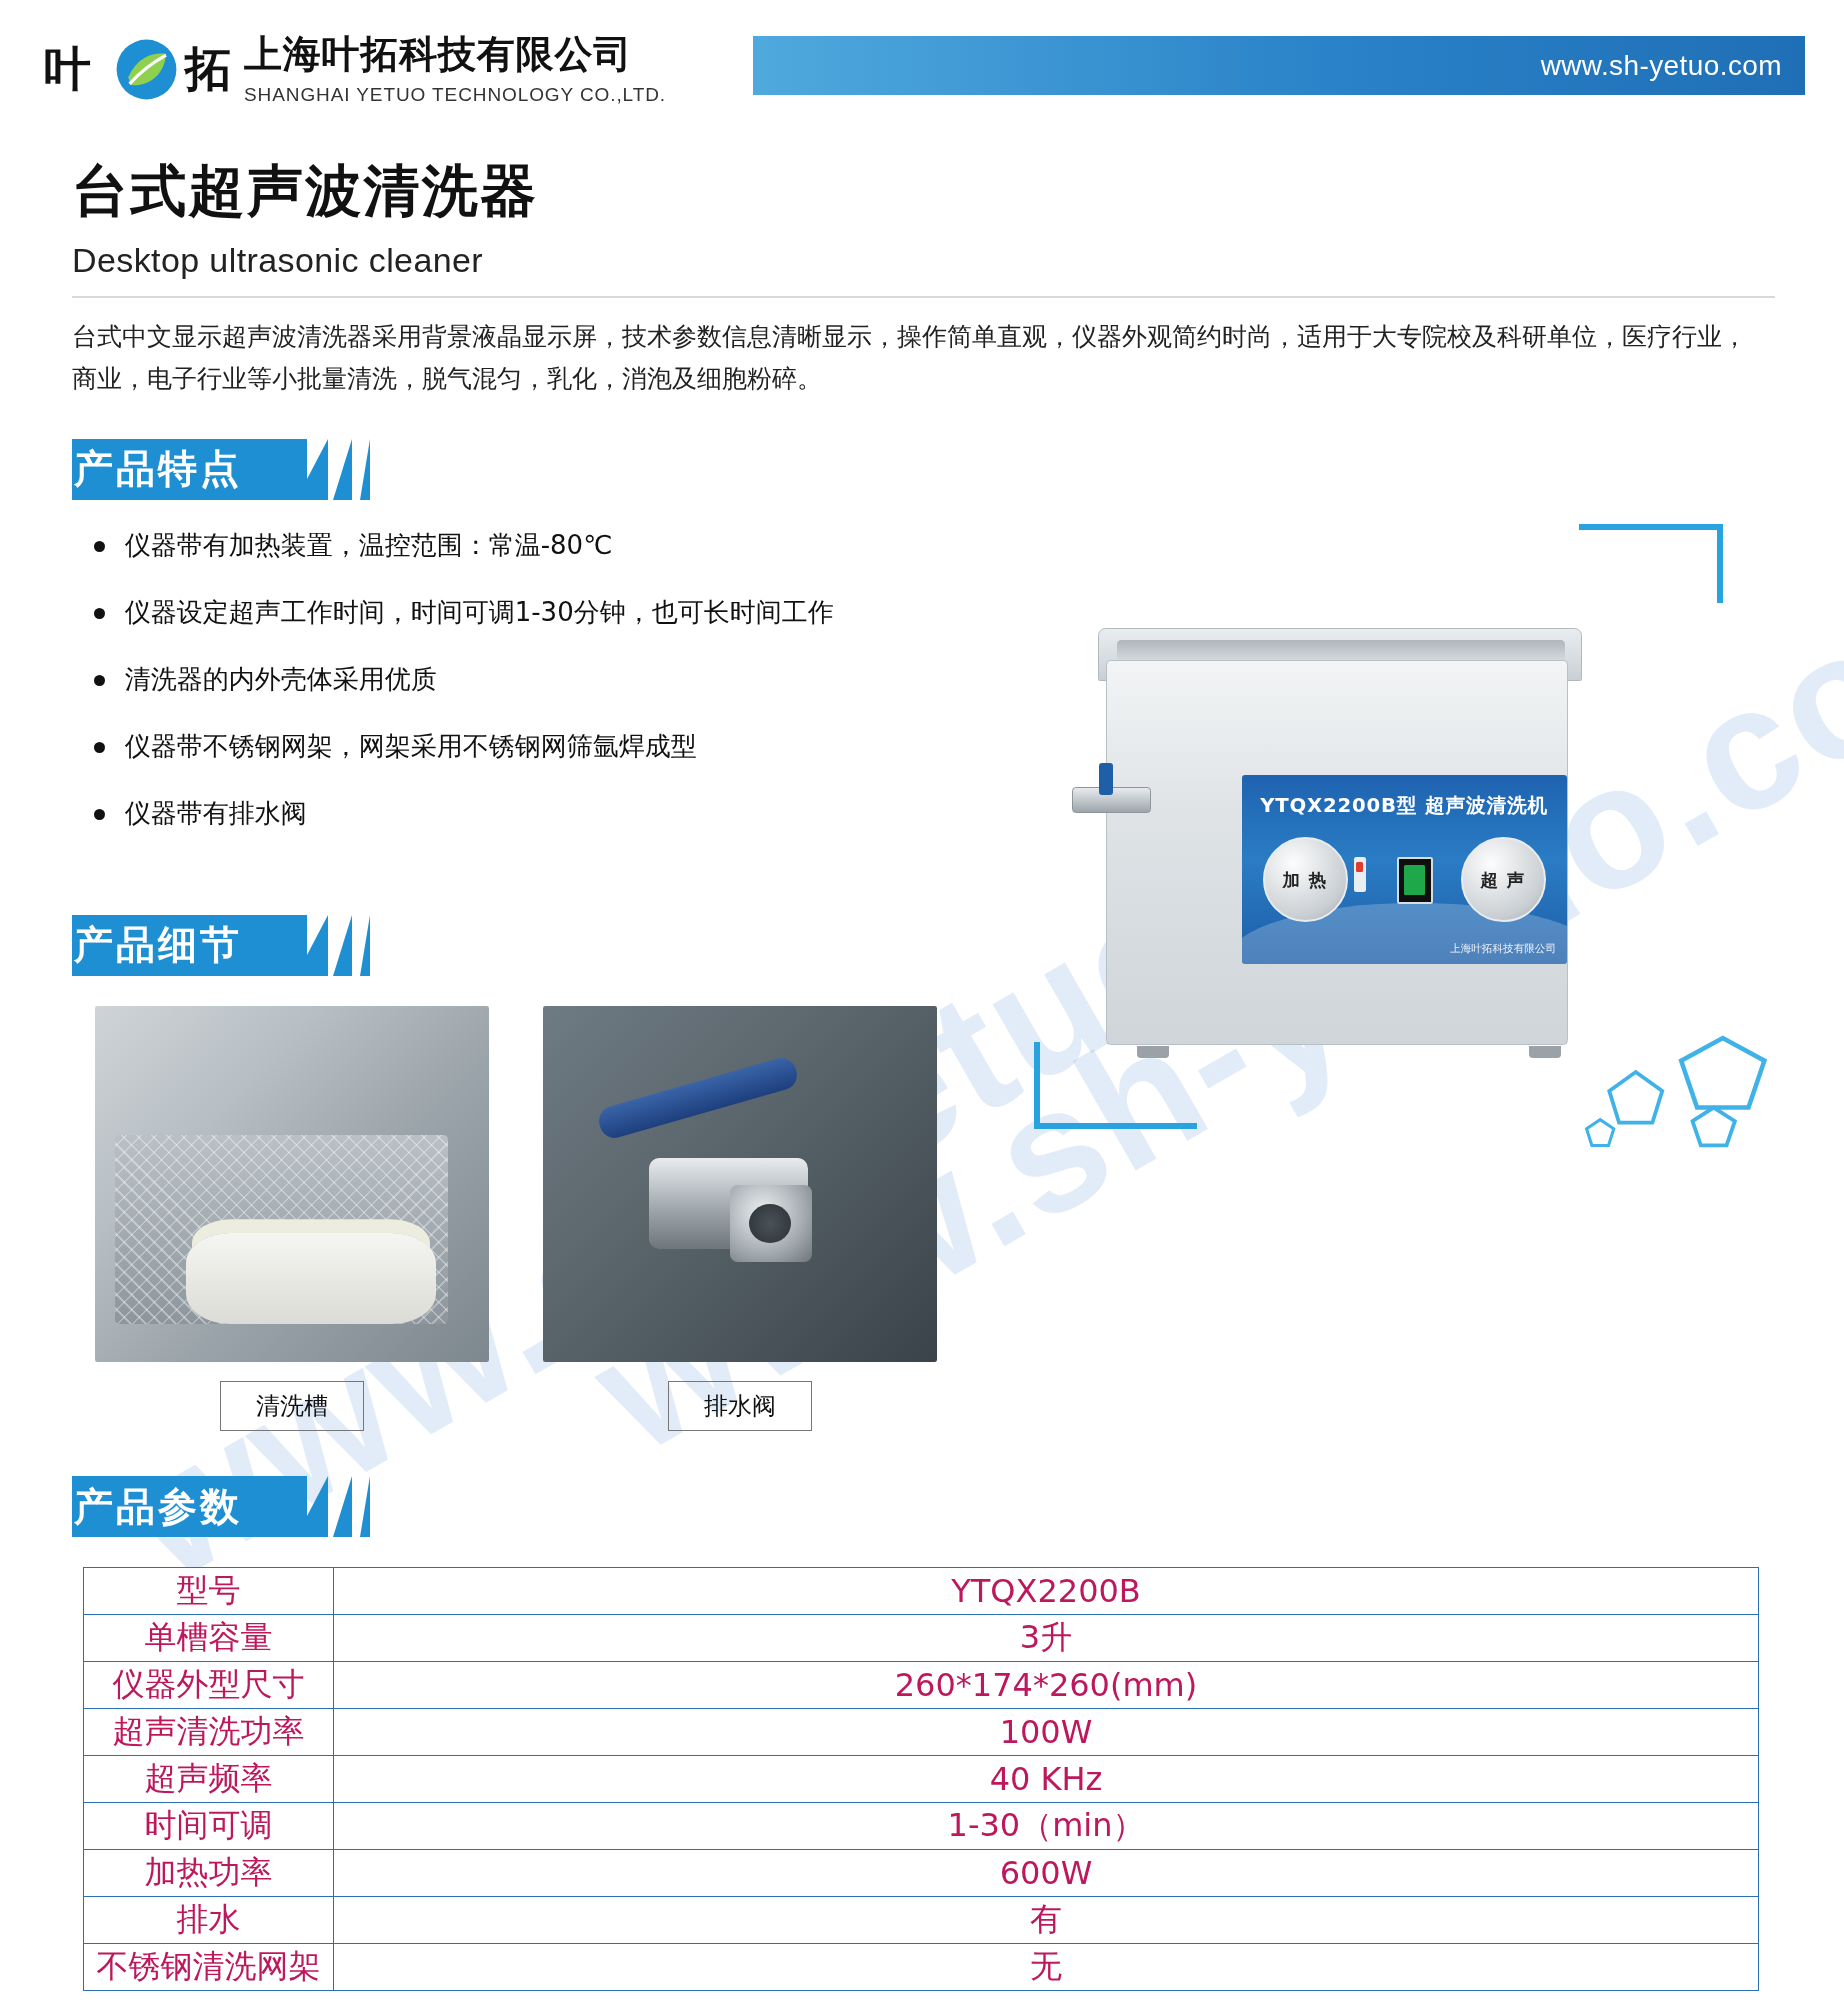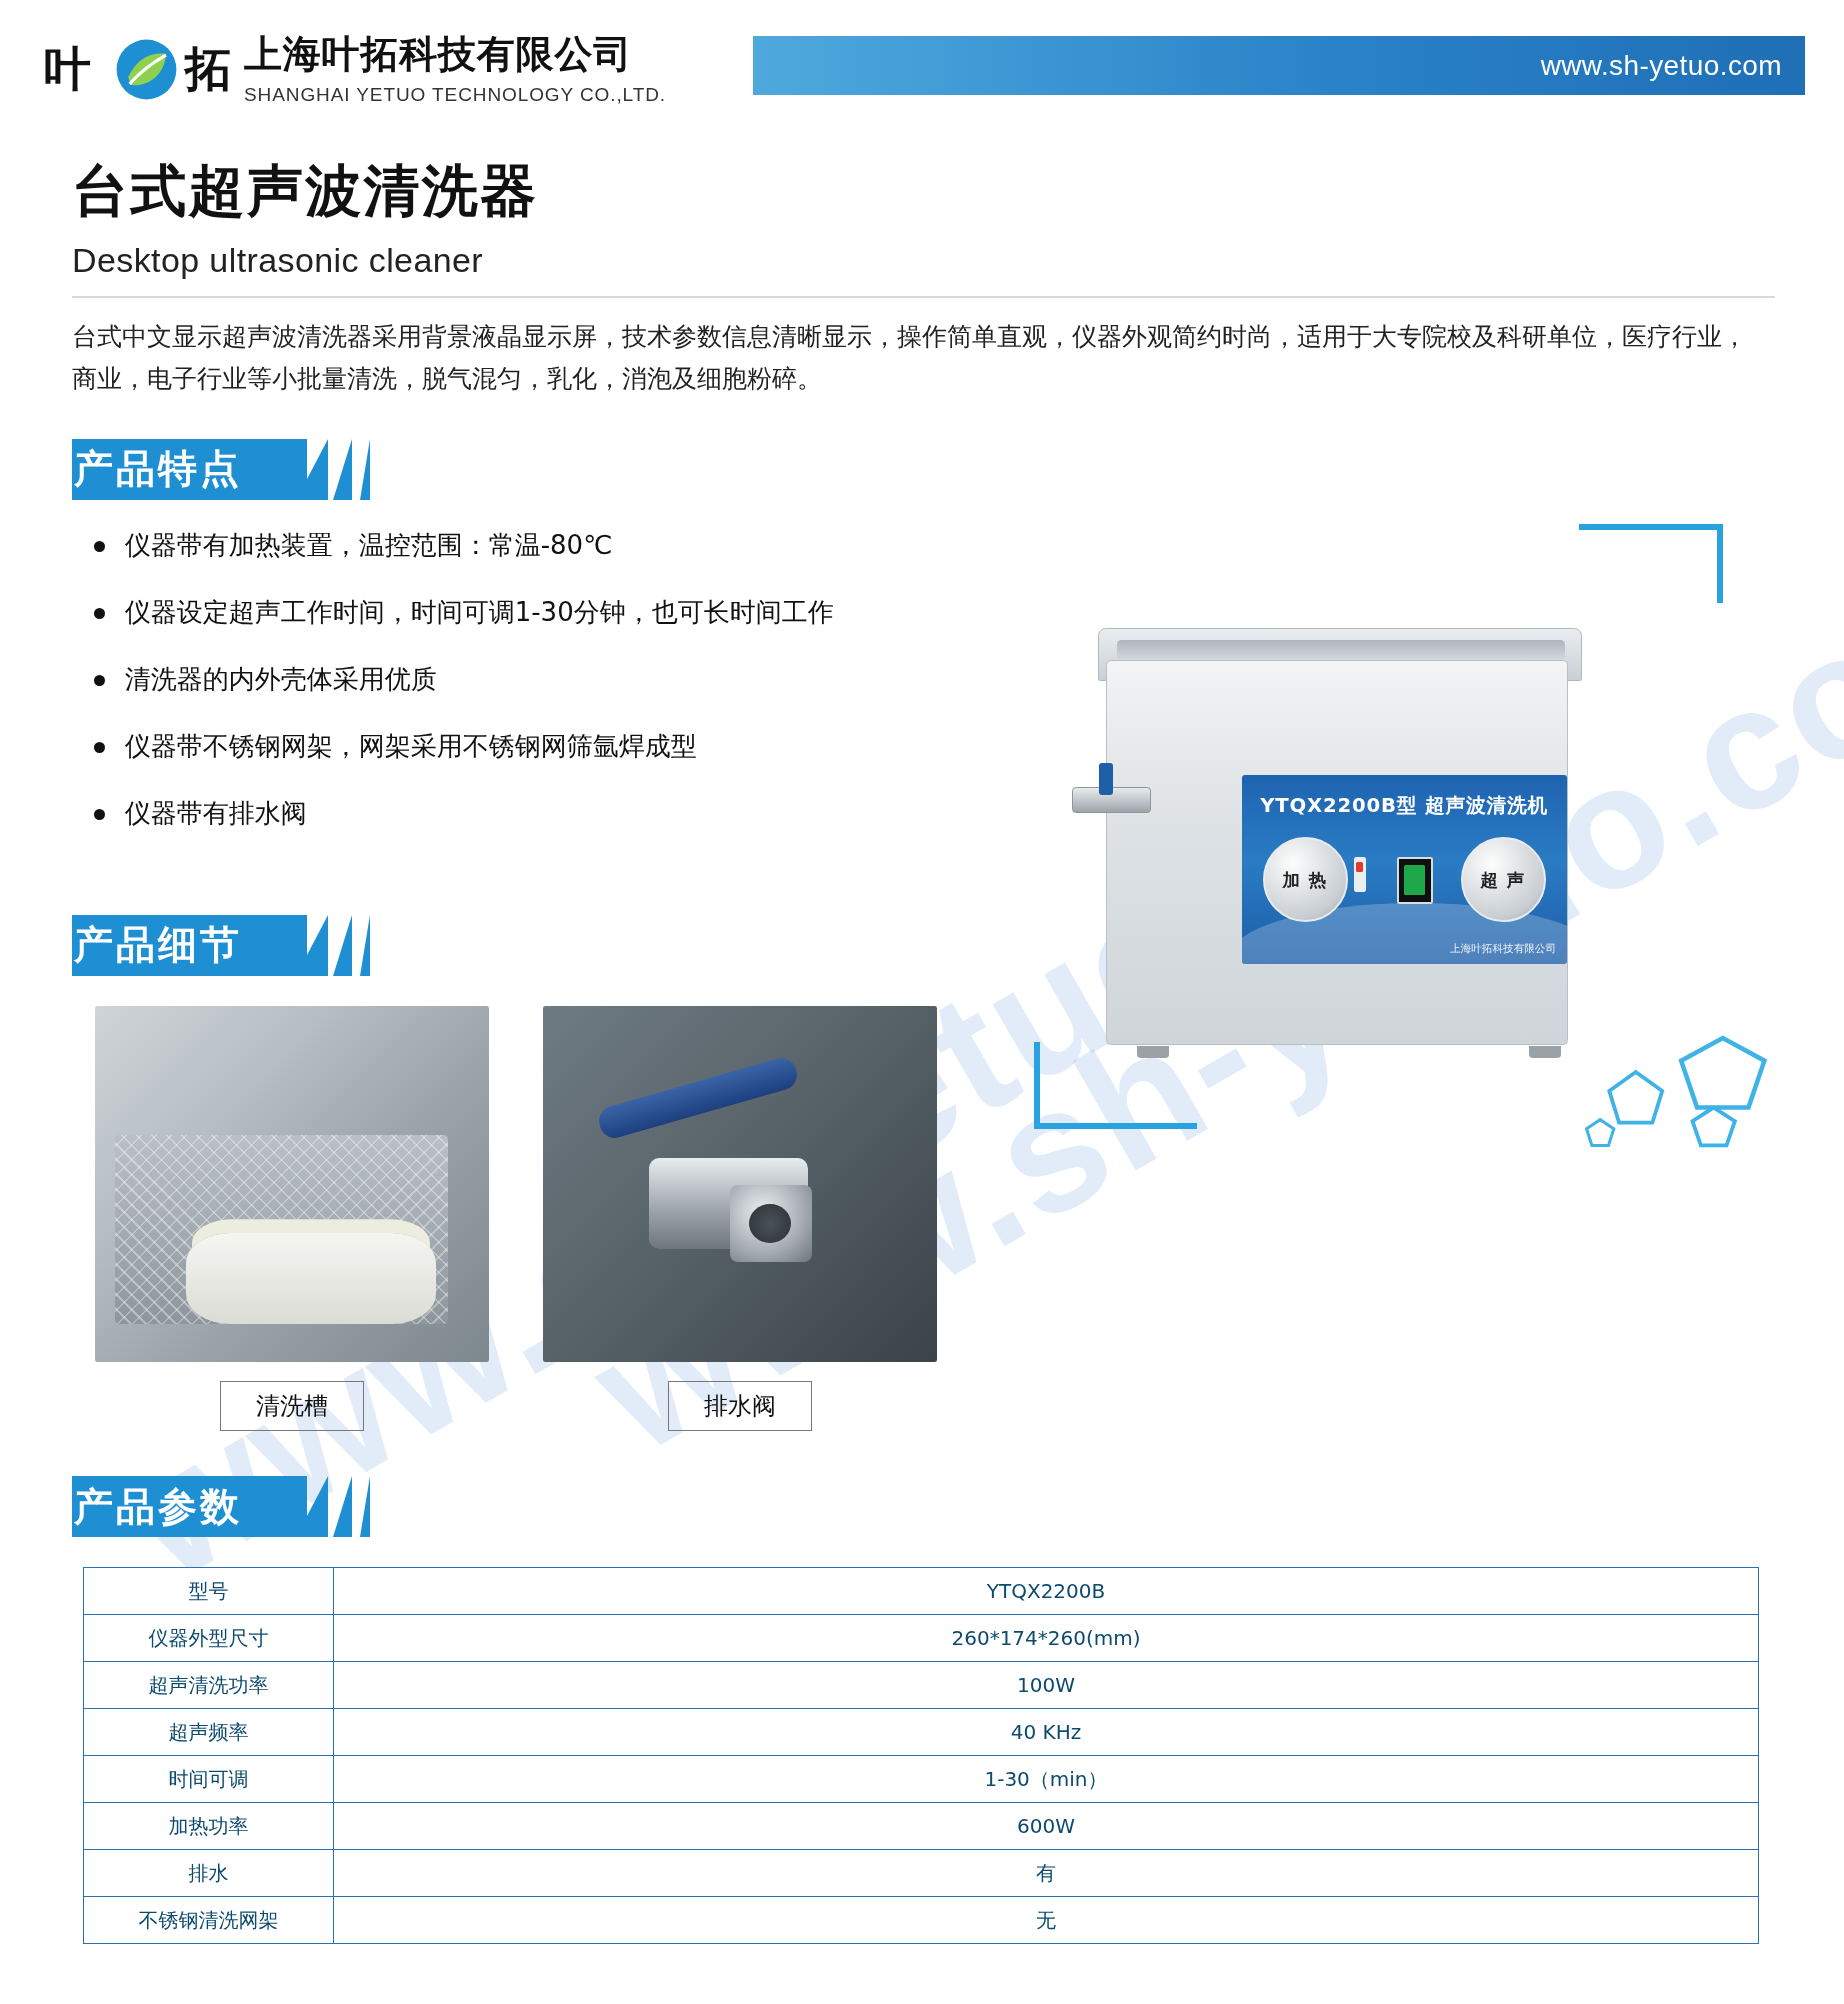--- a/index.html
+++ b/index.html
@@ -489,22 +489,22 @@
     z-index: 10;
   }
   table.params {
     border-collapse: collapse;
     width: 100%;
     table-layout: fixed;
   }
   table.params td {
     border: 1.5px solid #2a6fb5;
     height: 47px;
-    font-size: 20px;
-    color: #0c4a6e;
+    font-size: 32px;
+    color: #be185d;
     text-align: center;
     font-family: "DejaVu Sans", sans-serif;
   }
   table.params td.k { width: 250px; }
   table.params tr:nth-child(odd) td { background: #ffffff; }
 </style>
 </head>
 <body>
 
 <div class="watermark">
@@ -652,20 +652,24 @@
 </div>
 
 <div class="params-wrap">
   <table class="params">
     <tbody>
       <tr>
         <td class="k">型号</td>
         <td>YTQX2200B</td>
       </tr>
       <tr>
+        <td class="k">单槽容量</td>
+        <td>3升</td>
+      </tr>
+      <tr>
         <td class="k">仪器外型尺寸</td>
         <td>260*174*260(mm)</td>
       </tr>
       <tr>
         <td class="k">超声清洗功率</td>
         <td>100W</td>
       </tr>
       <tr>
         <td class="k">超声频率</td>
         <td>40 KHz</td>

